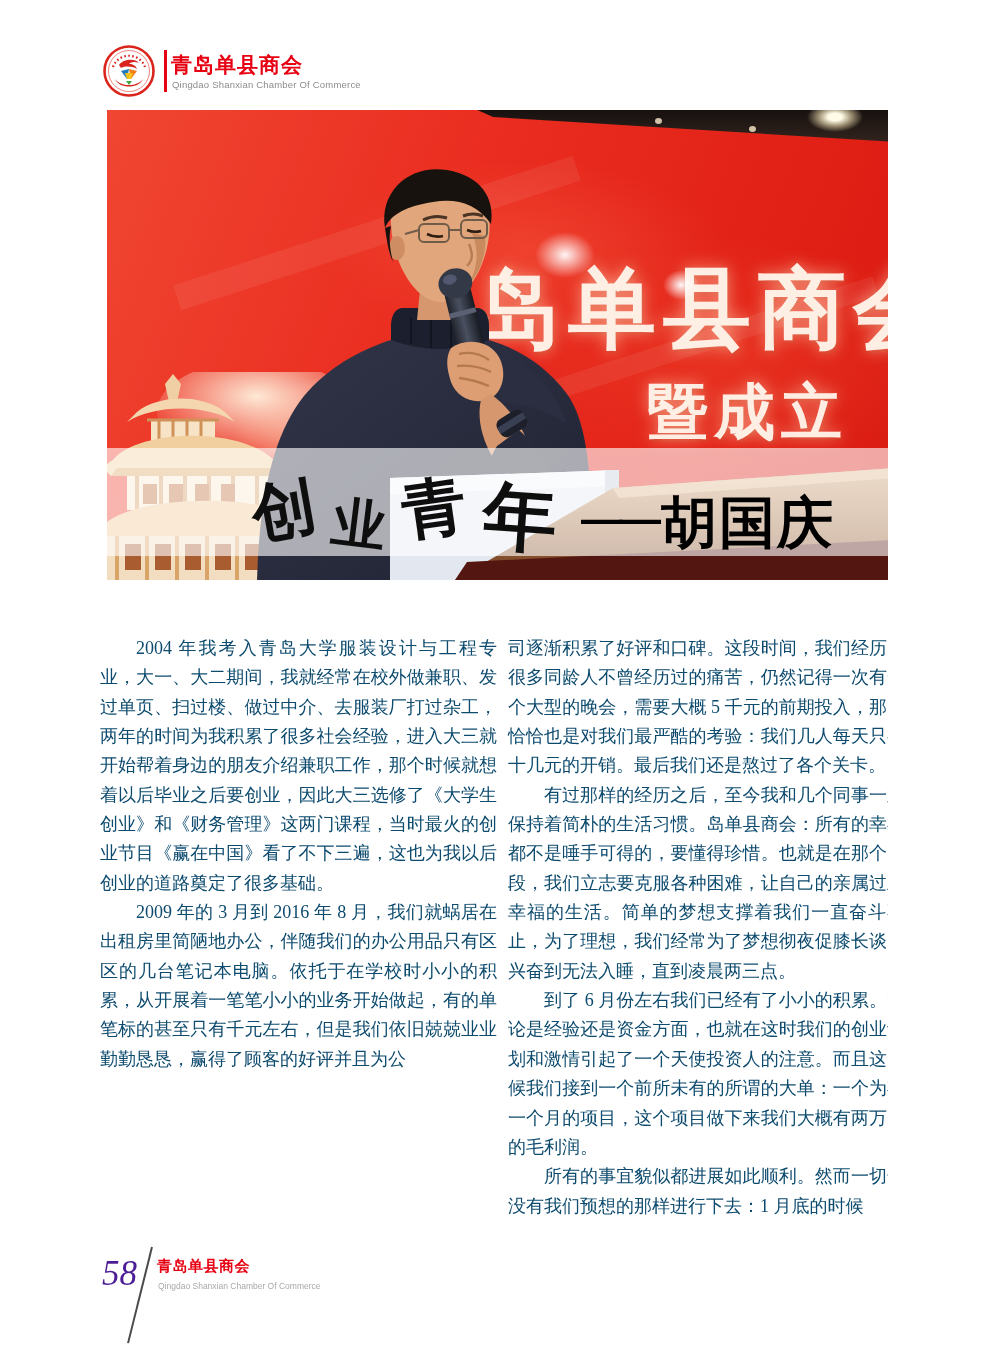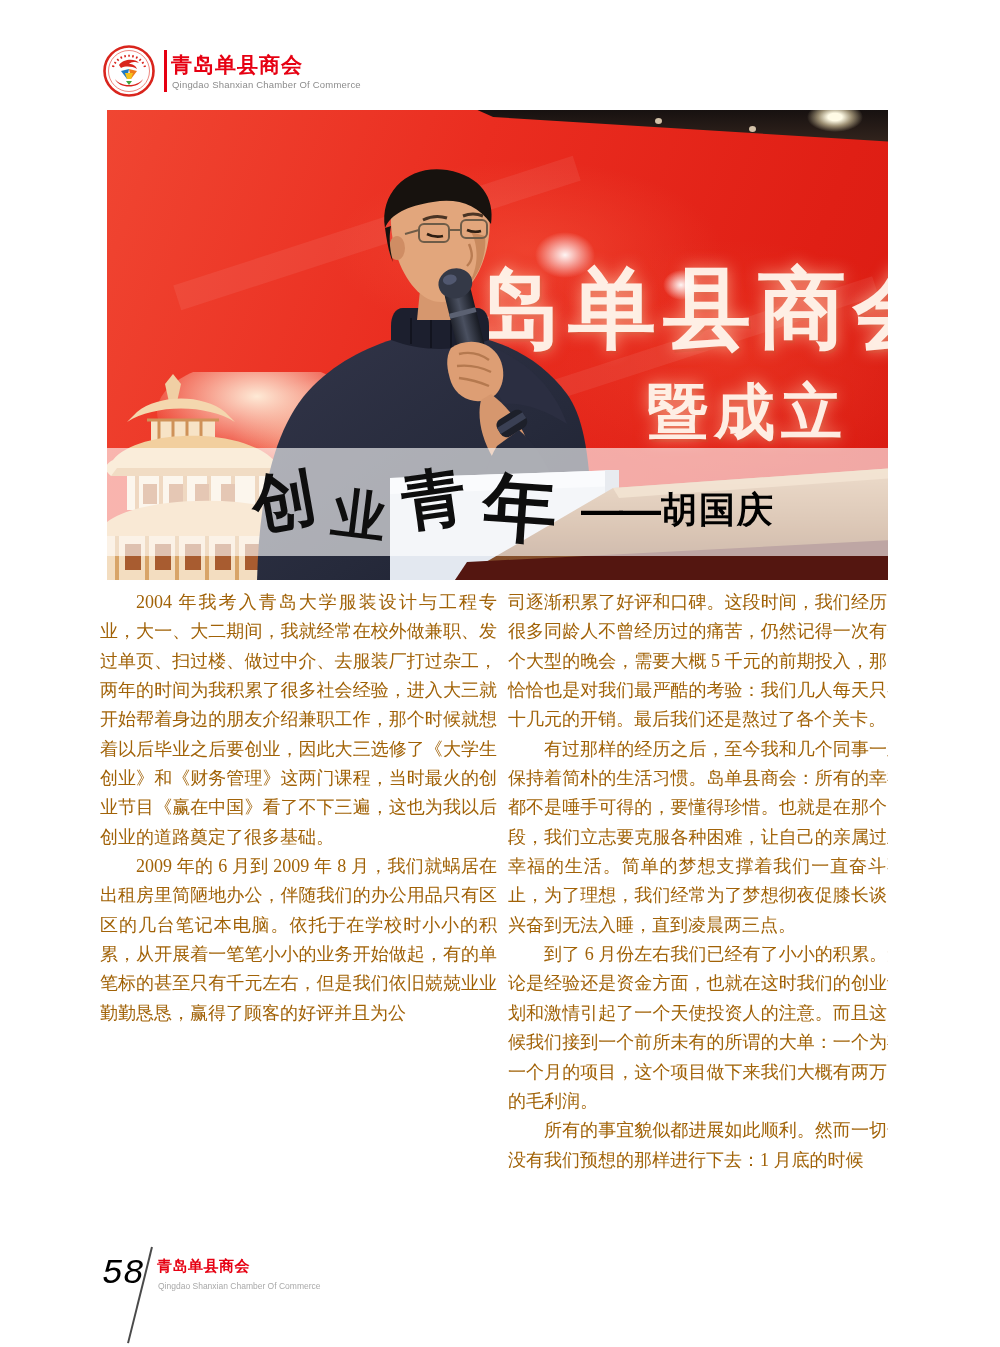--- a/index.html
+++ b/index.html
@@ -53,34 +53,34 @@
           background:rgba(255,255,255,.62); }
   .band-inner { position:absolute; left:146px; top:22px; display:flex; align-items:center; }
   .cal-wrap { display:flex; align-items:center; }
   .cal { font-family:"Liberation Serif", serif; font-weight:bold; color:#0e0e0e;
          font-size:64px; line-height:1; margin-right:16px; display:inline-block; }
   .cal:nth-child(1){ transform:rotate(-10deg) translateY(-5px); }
   .cal:nth-child(2){ transform:rotate(7deg) translateY(9px); font-size:54px; }
   .cal:nth-child(3){ transform:rotate(-8deg) translateY(-7px); }
   .cal:nth-child(4){ transform:rotate(4deg) translateY(2px); font-size:74px; }
   .cap-dash { font-size:42px; font-weight:bold; color:#000; letter-spacing:-4px; margin:6px 4px 0 8px; }
-  .cap-name { font-size:36px; font-weight:bold; color:#000; letter-spacing:2px; margin-top:6px; }
-
-  
-  .col { position:absolute; top:588px; width:397px; font-family:"Liberation Serif", serif;
-         font-size:18px; line-height:29.35px; color:#a16207; text-align:justify;
+  .cap-name { font-size:56px; font-weight:bold; color:#000; letter-spacing:2px; margin-top:16px; }
+
+  
+  .col { position:absolute; top:634px; width:397px; font-family:"Liberation Serif", serif;
+         font-size:18px; line-height:29.35px; color:#0c4a6e; text-align:justify;
          text-justify:inter-ideograph; word-break:break-all; }
   .col-left  { left:100px; }
   .col-right { left:508px; }
   .para { text-indent:2em; }
   .para.cont { text-indent:0; }
 
   
-  .pg-num { position:absolute; left:102px; top:1254px; font-family:Liberation Mono, monospace;
-            font-style:italic; font-size:35px; color:#000000; }
+  .pg-num { position:absolute; left:102px; top:1254px; font-family:Liberation Serif, serif;
+            font-style:italic; font-size:35px; color:#4c1d95; }
   .pg-slash { position:absolute; left:151px; top:1247px; width:1.5px; height:99px;
               background:#4a4a4a; transform:rotate(14deg); transform-origin:top center; }
   .ft-cn { position:absolute; left:157px; top:1257px; font-size:15px; font-weight:bold;
            color:#e60012; letter-spacing:.5px; }
   .ft-en { position:absolute; left:158px; top:1281px; font-size:8.5px; color:#a9a9a9; }
 </style>
 </head>
 <body>
 
 <div class="page">
@@ -241,21 +241,21 @@
             <span class="cal">年</span>
           </span>
         <span class="cap-dash">——</span>
         <span class="cap-name">胡国庆</span>
       </div>
     </div>
   </div>
 
   <div class="col col-left">
       <p class="para">2004 年我考入青岛大学服装设计与工程专业，大一、大二期间，我就经常在校外做兼职、发过单页、扫过楼、做过中介、去服装厂打过杂工，两年的时间为我积累了很多社会经验，进入大三就开始帮着身边的朋友介绍兼职工作，那个时候就想着以后毕业之后要创业，因此大三选修了《大学生创业》和《财务管理》这两门课程，当时最火的创业节目《赢在中国》看了不下三遍，这也为我以后创业的道路奠定了很多基础。</p>
-      <p class="para">2009 年的 6 月到 2009 年 8 月，我们就蜗居在出租房里简陋地办公，伴随我们的办公用品只有区区的几台笔记本电脑。依托于在学校时小小的积累，从开展着一笔笔小小的业务开始做起，有的单笔标的甚至只有千元左右，但是我们依旧兢兢业业勤勤恳恳，赢得了顾客的好评并且为公</p>
+      <p class="para">2009 年的 3 月到 2016 年 8 月，我们就蜗居在出租房里简陋地办公，伴随我们的办公用品只有区区的几台笔记本电脑。依托于在学校时小小的积累，从开展着一笔笔小小的业务开始做起，有的单笔标的甚至只有千元左右，但是我们依旧兢兢业业勤勤恳恳，赢得了顾客的好评并且为公</p>
     </div>
   <div class="col col-right">
       <p class="para cont">司逐渐积累了好评和口碑。这段时间，我们经历了很多同龄人不曾经历过的痛苦，仍然记得一次有一个大型的晚会，需要大概 5 千元的前期投入，那时恰恰也是对我们最严酷的考验：我们几人每天只有十几元的开销。最后我们还是熬过了各个关卡。</p>
       <p class="para">有过那样的经历之后，至今我和几个同事一直保持着简朴的生活习惯。岛单县商会：所有的幸福都不是唾手可得的，要懂得珍惜。也就是在那个阶段，我们立志要克服各种困难，让自己的亲属过上幸福的生活。简单的梦想支撑着我们一直奋斗不止，为了理想，我们经常为了梦想彻夜促膝长谈，兴奋到无法入睡，直到凌晨两三点。</p>
       <p class="para">到了 6 月份左右我们已经有了小小的积累。无论是经验还是资金方面，也就在这时我们的创业计划和激情引起了一个天使投资人的注意。而且这时候我们接到一个前所未有的所谓的大单：一个为期一个月的项目，这个项目做下来我们大概有两万元的毛利润。</p>
       <p class="para">所有的事宜貌似都进展如此顺利。然而一切却没有我们预想的那样进行下去：1 月底的时候</p>
     </div>
 
   <div class="pg-num">58</div>
   <div class="pg-slash"></div>

